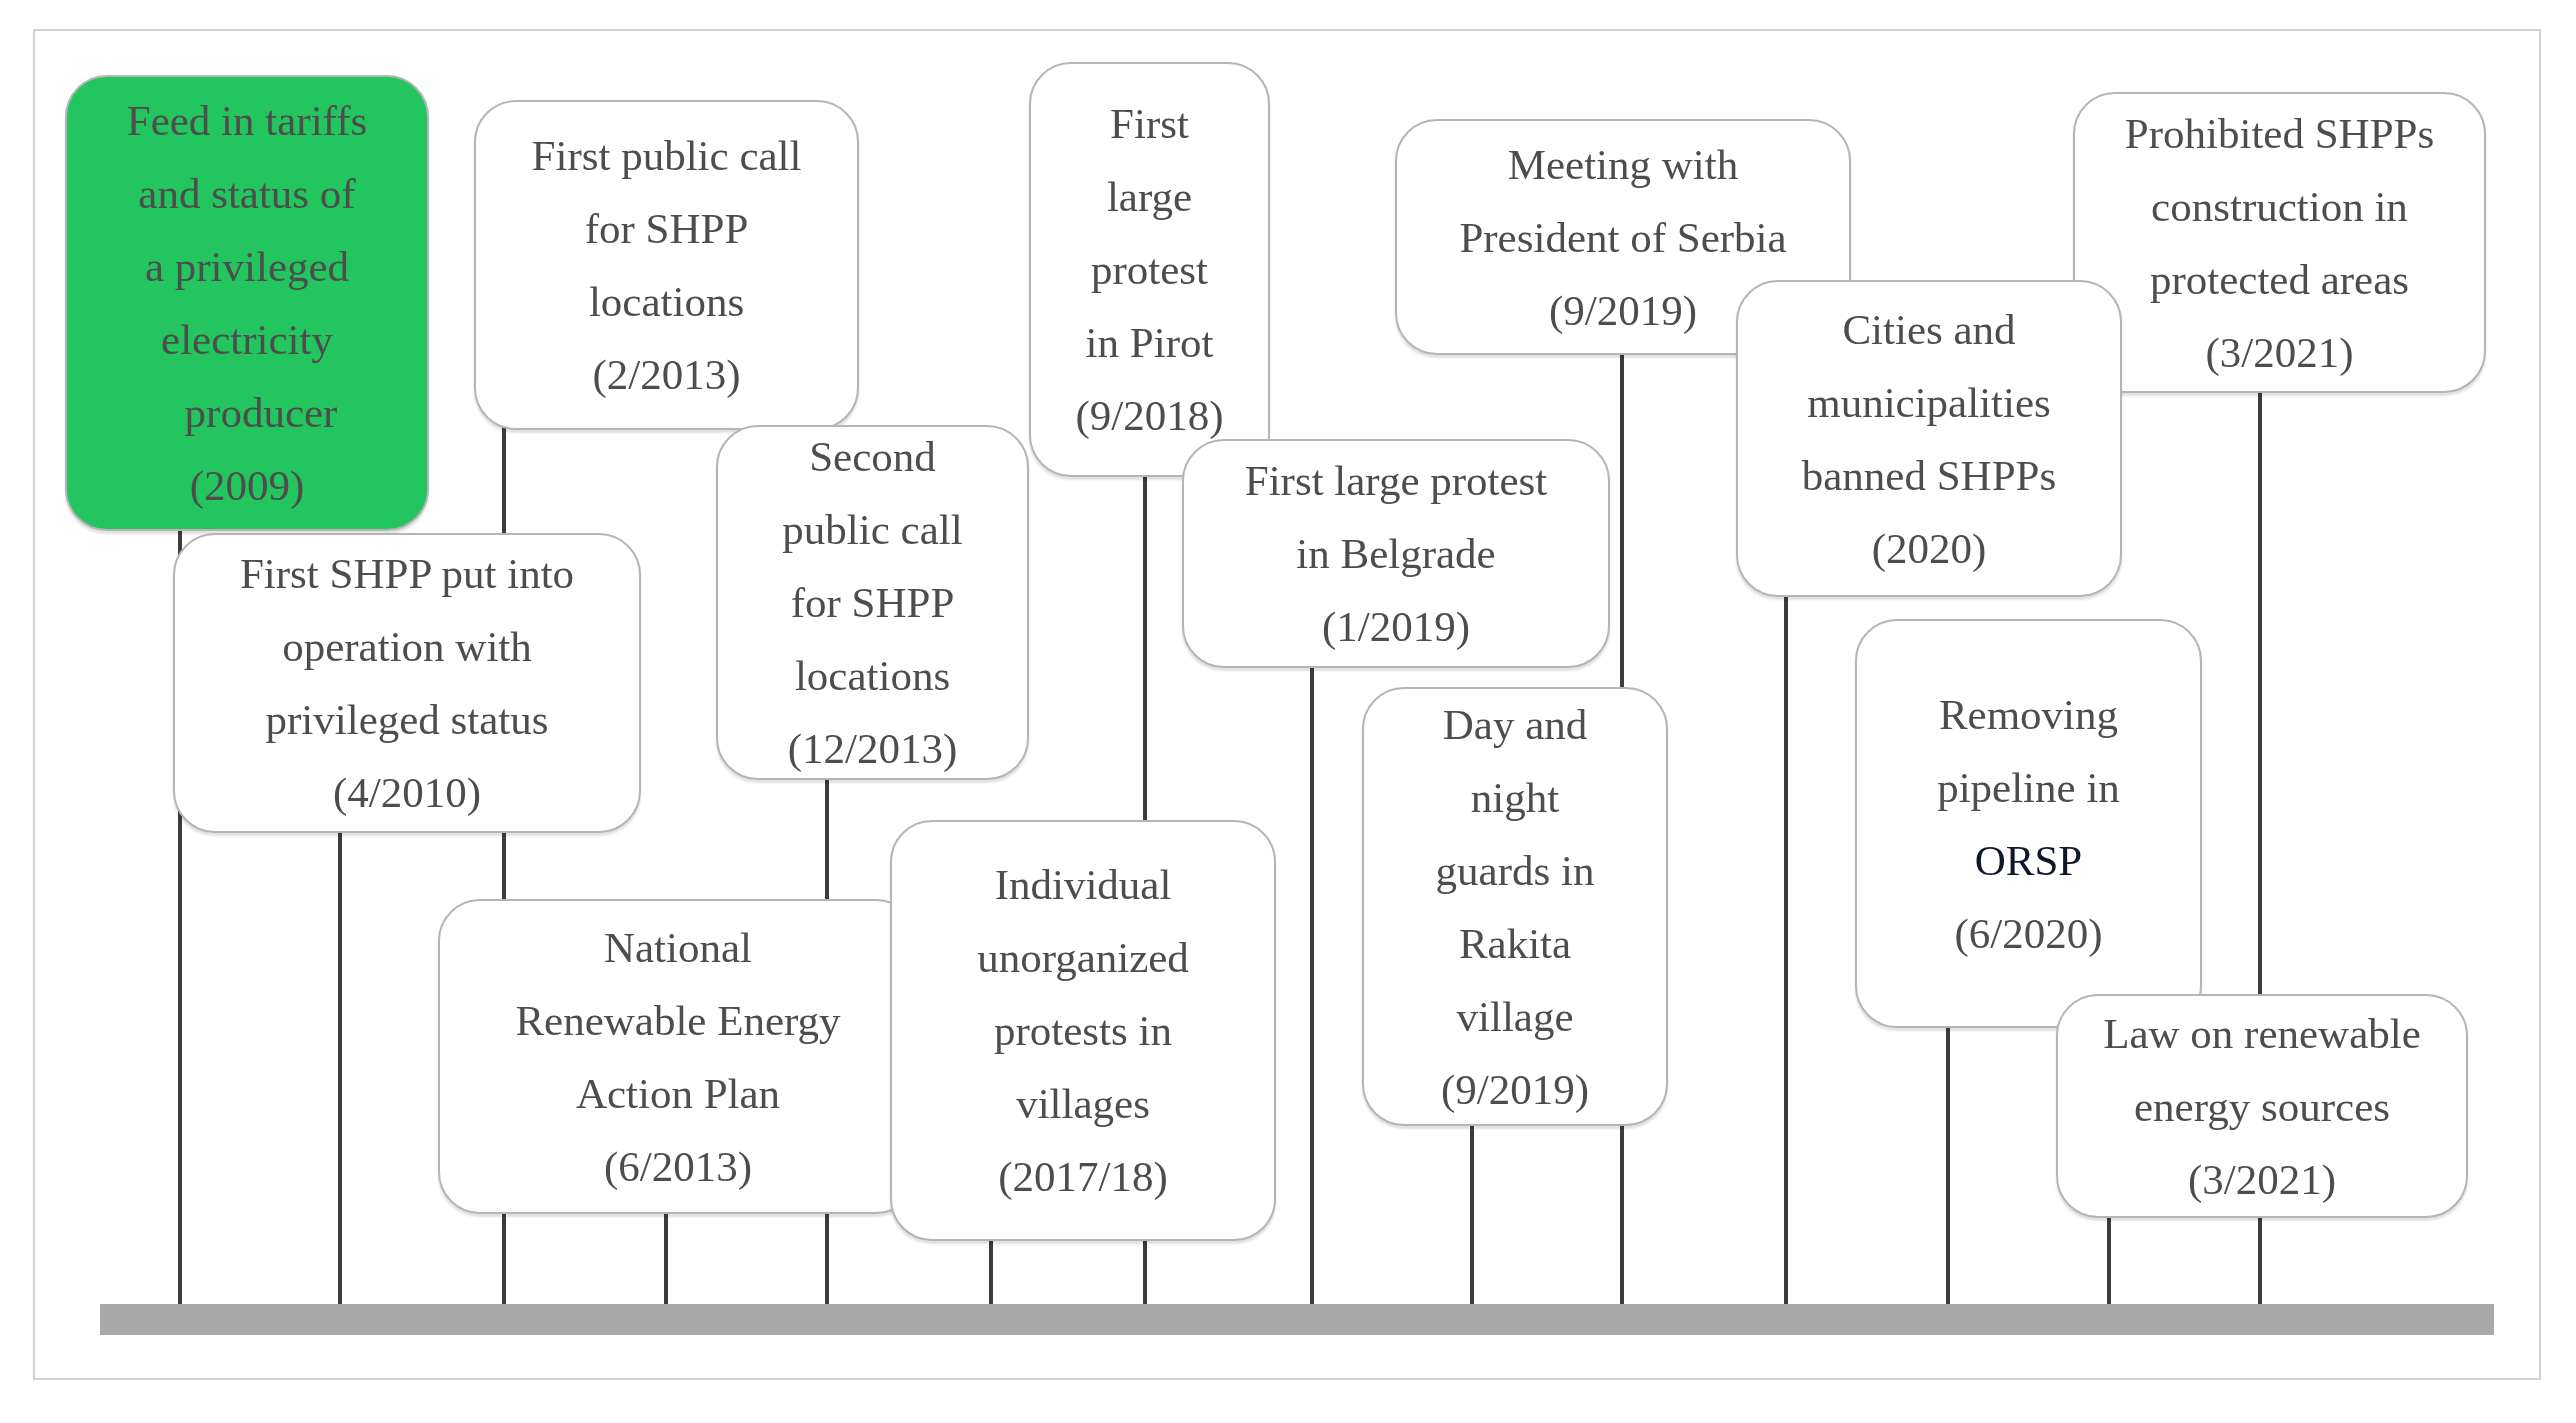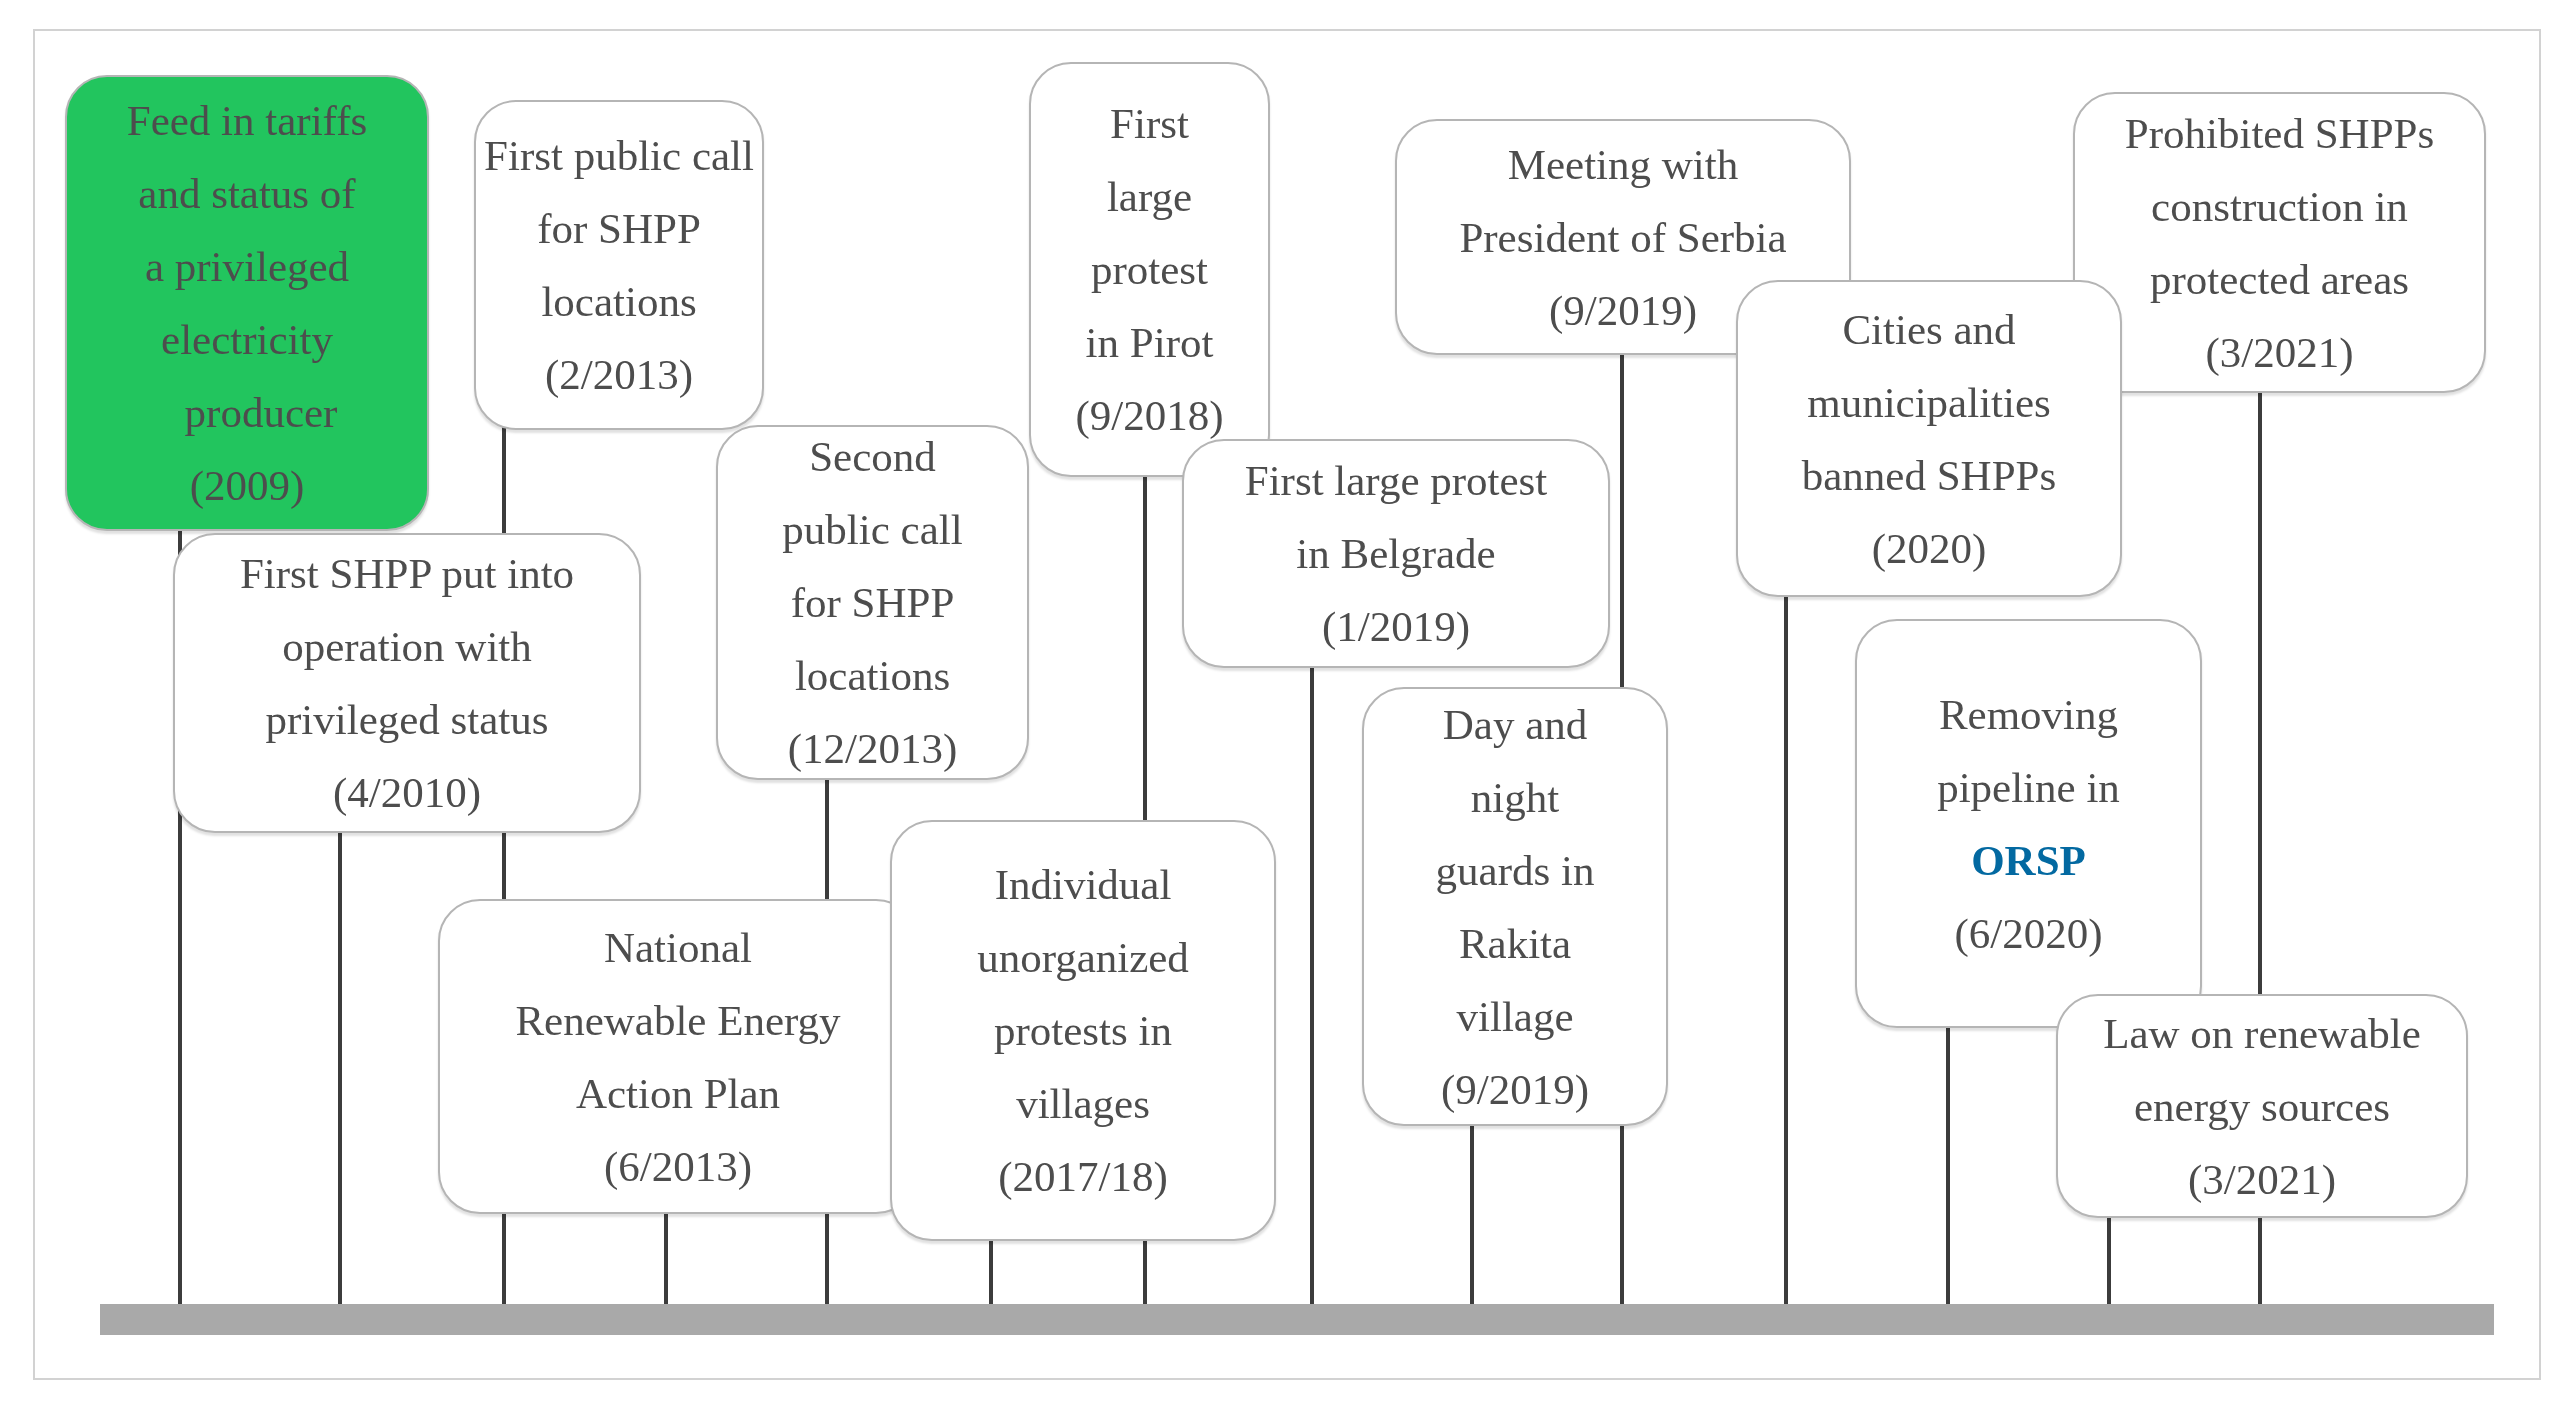--- a/index.html
+++ b/index.html
@@ -80,21 +80,21 @@
     <div id="timeline-bar" style="left: 65px; top: 1273px; width: 2394px; height: 31px; background: rgb(169, 169, 169);"></div>
     <div id="boxes-layer">
         <div class="event-box" style="left: 30px; top: 44px; width: 364px; height: 456px; border-color: rgb(181, 181, 181); background: #22c55e;">
           <span class="event-line" style="color: rgb(77, 77, 77);">Feed in tariffs</span>
           <span class="event-line" style="color: rgb(77, 77, 77);">and status of</span>
           <span class="event-line" style="color: rgb(77, 77, 77);">a privileged</span>
           <span class="event-line" style="color: rgb(77, 77, 77);">electricity</span>
           <span class="event-line" style="color: rgb(77, 77, 77); margin-left: 28px;">producer</span>
           <span class="event-line" style="color: rgb(77, 77, 77);">(2009)</span>
         </div>
-        <div class="event-box" style="left: 439px; top: 69px; width: 290px; height: 330px; border-color: rgb(181, 181, 181); background: rgb(255, 255, 255);">
+        <div class="event-box" style="left: 439px; top: 69px; width: 385px; height: 330px; border-color: rgb(181, 181, 181); background: rgb(255, 255, 255);">
           <span class="event-line" style="color: rgb(77, 77, 77);">First public call</span>
           <span class="event-line" style="color: rgb(77, 77, 77);">for SHPP</span>
           <span class="event-line" style="color: rgb(77, 77, 77);">locations</span>
           <span class="event-line" style="color: rgb(77, 77, 77);">(2/2013)</span>
         </div>
         <div class="event-box" style="left: 994px; top: 31px; width: 241px; height: 415px; border-color: rgb(181, 181, 181); background: rgb(255, 255, 255);">
           <span class="event-line" style="color: rgb(77, 77, 77);">First</span>
           <span class="event-line" style="color: rgb(77, 77, 77);">large</span>
           <span class="event-line" style="color: rgb(77, 77, 77);">protest</span>
           <span class="event-line" style="color: rgb(77, 77, 77);">in Pirot</span>
@@ -137,21 +137,21 @@
         </div>
         <div class="event-box" style="left: 403px; top: 868px; width: 480px; height: 315px; border-color: rgb(181, 181, 181); background: rgb(255, 255, 255);">
           <span class="event-line" style="color: rgb(77, 77, 77);">National</span>
           <span class="event-line" style="color: rgb(77, 77, 77);">Renewable Energy</span>
           <span class="event-line" style="color: rgb(77, 77, 77);">Action Plan</span>
           <span class="event-line" style="color: rgb(77, 77, 77);">(6/2013)</span>
         </div>
         <div class="event-box" style="left: 1820px; top: 588px; width: 347px; height: 409px; border-color: rgb(181, 181, 181); background: rgb(255, 255, 255);">
           <span class="event-line" style="color: rgb(77, 77, 77);">Removing</span>
           <span class="event-line" style="color: rgb(77, 77, 77);">pipeline in</span>
-          <span class="event-line" style="color: #0369a1; font-weight: bold;">ORSP</span>
+          <span class="event-line" style="color: #0f172a;">ORSP</span>
           <span class="event-line" style="color: rgb(77, 77, 77);">(6/2020)</span>
         </div>
         <div class="event-box" style="left: 1327px; top: 656px; width: 306px; height: 439px; border-color: rgb(181, 181, 181); background: rgb(255, 255, 255);">
           <span class="event-line" style="color: rgb(77, 77, 77);">Day and</span>
           <span class="event-line" style="color: rgb(77, 77, 77);">night</span>
           <span class="event-line" style="color: rgb(77, 77, 77);">guards in</span>
           <span class="event-line" style="color: rgb(77, 77, 77);">Rakita</span>
           <span class="event-line" style="color: rgb(77, 77, 77);">village</span>
           <span class="event-line" style="color: rgb(77, 77, 77);">(9/2019)</span>
         </div>

